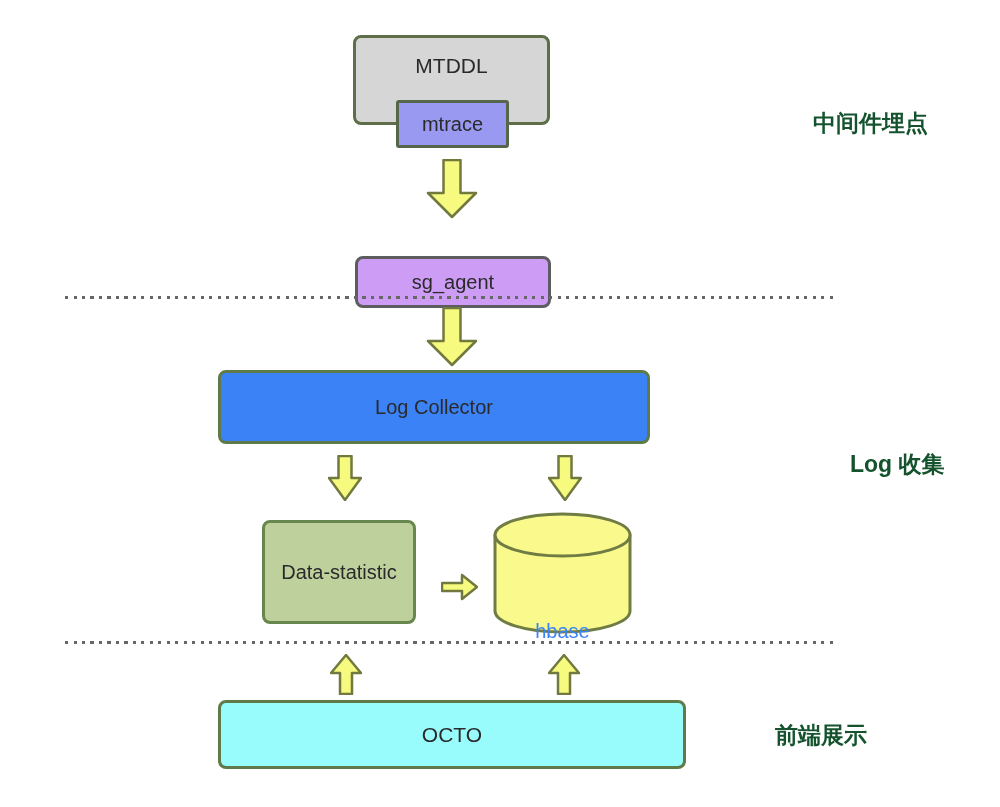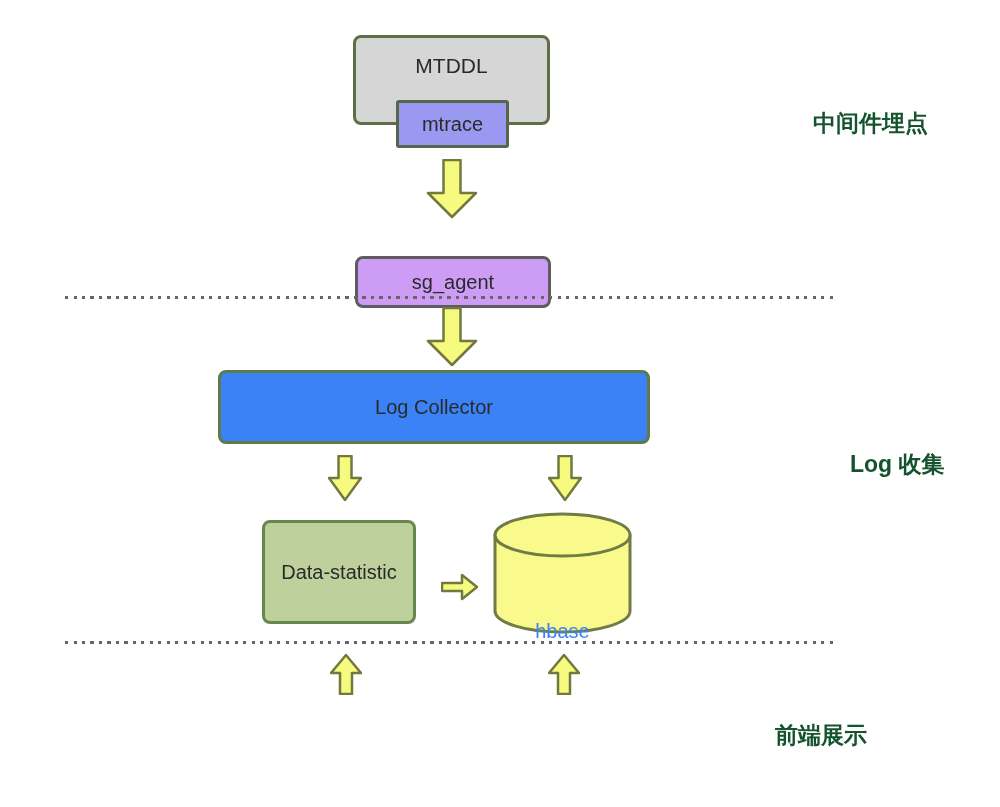--- a/index.html
+++ b/index.html
@@ -141,18 +141,21 @@
 
   <div class="divider divider-2"></div>
 
   <svg class="arrow" style="left:330px; top:654px;" width="32" height="41" viewBox="0 0 32 41">
     <path d="M16,1 L31,19 H22 V40 H10 V19 H1 Z" fill="#f6fa7f" stroke="#72793f" stroke-width="2.5" stroke-linejoin="round"></path>
   </svg>
   <svg class="arrow" style="left:548px; top:654px;" width="32" height="41" viewBox="0 0 32 41">
     <path d="M16,1 L31,19 H22 V40 H10 V19 H1 Z" fill="#f6fa7f" stroke="#72793f" stroke-width="2.5" stroke-linejoin="round"></path>
   </svg>
 
+  <div class="node octo">
+    <span>OCTO</span>
+  </div>
 
   <div class="section-label label-middleware">中间件埋点</div>
   <div class="section-label label-log">Log 收集</div>
   <div class="section-label label-frontend">前端展示</div>
 
 </div>
 
 </body></html>

